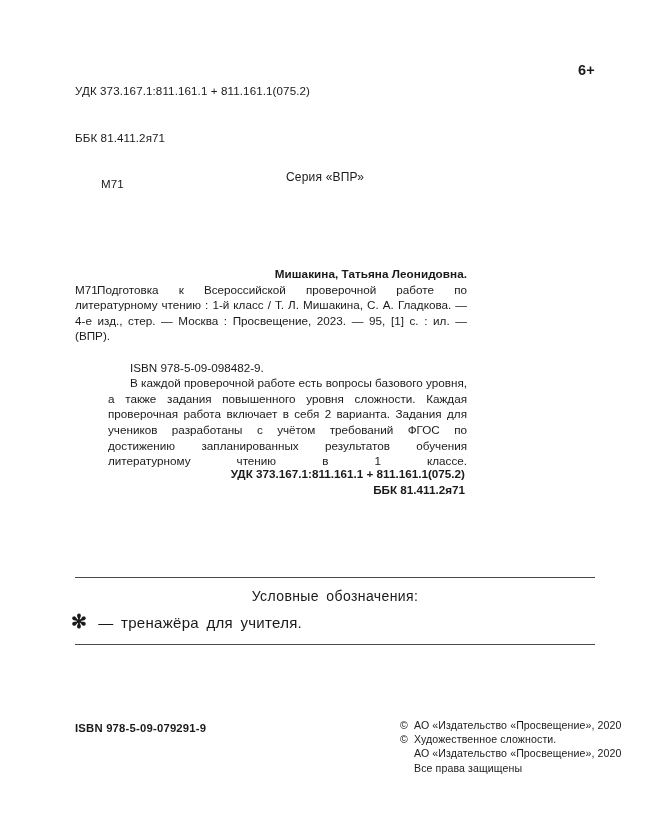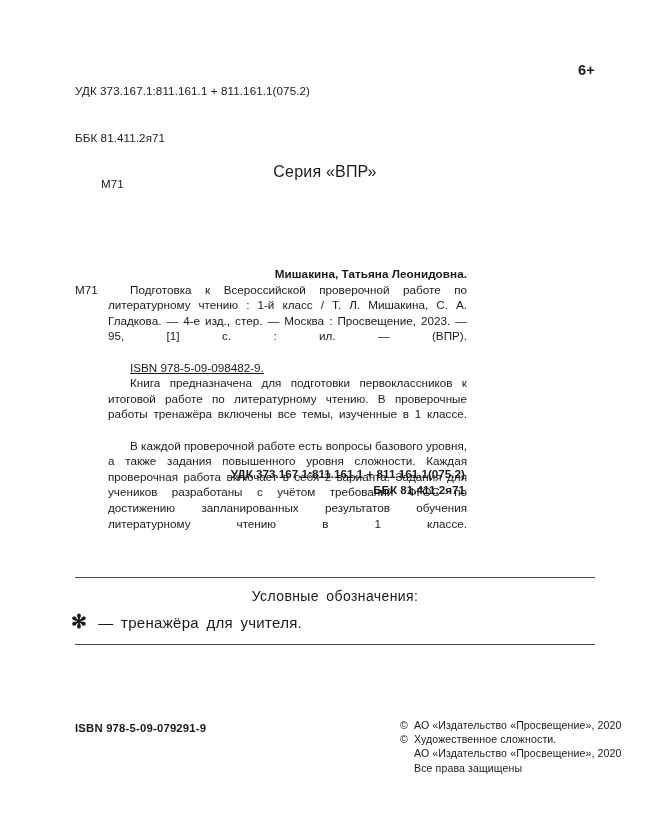--- a/index.html
+++ b/index.html
@@ -44,23 +44,23 @@
     font-size: 14.5px;
     font-weight: bold;
     letter-spacing: 0.2px;
   }
 
   
   .series {
     position: absolute;
     left: 0;
     right: 0;
-    top: 163px;
+    top: 170px;
     text-align: center;
-    font-size: 16px;
+    font-size: 12px;
     letter-spacing: 0.2px;
   }
 
   
   .record {
     position: absolute;
     left: 75px;
     top: 266px;
     width: 392px;
     font-size: 11.7px;
@@ -75,31 +75,29 @@
   .record-body {
     position: relative;
   }
   .record .marker {
     position: absolute;
     left: 0;
     top: 0;
     font-size: 11.7px;
   }
   .record .desc {
-    margin-left: 33px;
     text-align: justify;
     text-justify: inter-word;
     text-indent: 22px;
     hyphens: manual;
   }
   .record .isbn-line {
     margin-left: 33px;
     text-indent: 22px;
     margin-top: 0;
-    text-decoration: underline;
   }
   .record .annot {
     margin-left: 33px;
     text-align: justify;
     text-justify: inter-word;
     text-indent: 22px;
   }
   
   .record .desc::after,
   .record .annot::after {
@@ -201,21 +199,20 @@
   <div class="age-mark">6+</div>
 
   <div class="series">Серия «ВПР»</div>
 
   <div class="record">
     <div class="author">Мишакина, Татьяна Леонидовна.</div>
     <div class="record-body">
       <span class="marker">М71</span>
       <div class="desc">Подготовка к Всероссийской проверочной работе по литературному чтению : 1-й класс / Т. Л. Мишакина, С. А. Гладкова. — 4-е изд., стер. — Москва : Просвещение, 2023. — 95, [1] с. : ил. — (ВПР).</div>
       <div class="isbn-line">ISBN 978-5-09-098482-9.</div>
-      <div class="annot">Книга предназначена для подготовки первоклассников к итоговой работе по литературному чтению. В проверочные работы тренажёра включены все темы, изученные в 1 классе.</div>
       <div class="annot">В каждой проверочной работе есть вопросы базового уровня, а также задания повышенного уровня сложности. Каждая проверочная работа включает в себя 2 варианта. Задания для учеников разработаны с учётом требований ФГОС по достижению запланированных результатов обучения литературному чтению в 1 классе.</div>
     </div>
   </div>
 
   <div class="udk-repeat">УДК 373.167.1:811.161.1 + 811.161.1(075.2)
 ББК 81.411.2я71</div>
 
   <div class="rule top"></div>
   <div class="legend-title">Условные  обозначения:</div>
   <div class="legend-row">

